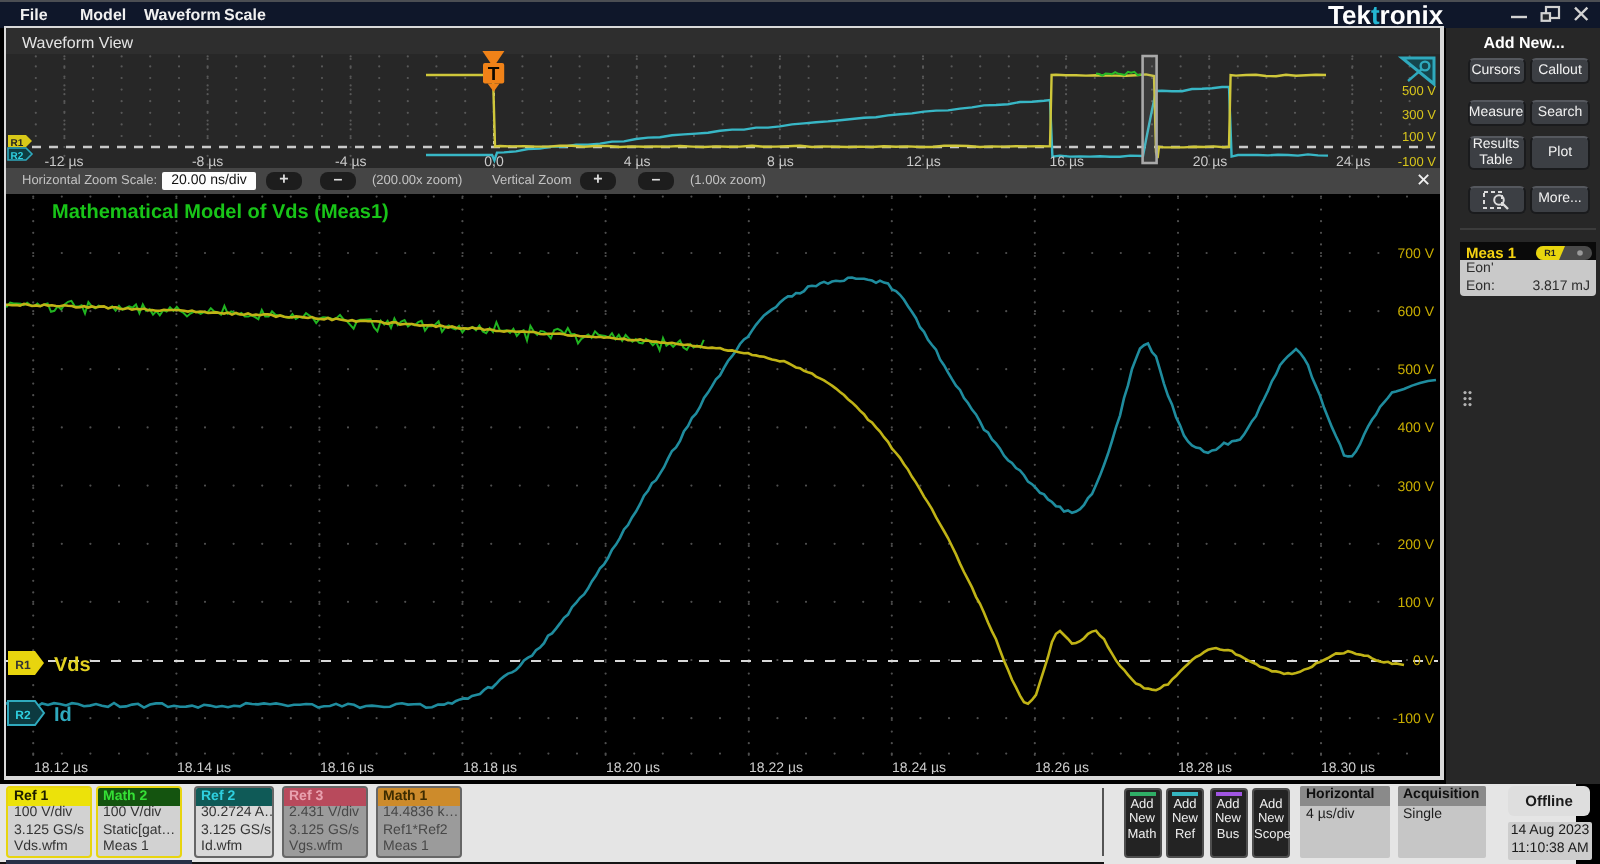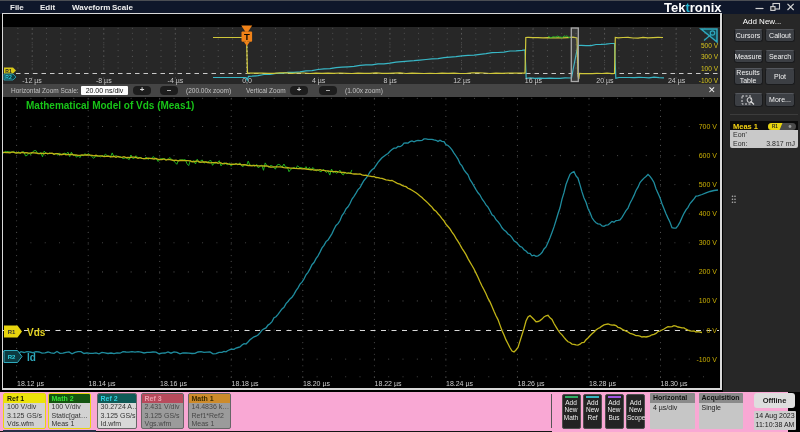--- a/index.html
+++ b/index.html
@@ -14,54 +14,57 @@
 #tabbar{left:0;top:0;width:717px;height:13px;background:#2e2e2e;color:#e4e4e4;font-size:8px}
 #tabbar span{position:absolute;left:8px;top:3px}
 #overview{left:0;top:13px;width:717px;height:57px;background:#272727}
 #zoombar{left:0;top:70px;width:717px;height:13px;background:#454545;color:#c2c2c2;font-size:6.5px;white-space:nowrap}
 #mainplot{left:0;top:83px;width:717px;height:290px;background:#000}
 .zb{position:absolute;top:2px;height:9px;background:#1d1d1d;border-radius:4px;width:18px;color:#ddd;text-align:center;font-size:8px;line-height:8px;font-weight:bold}
 .zinput{position:absolute;top:2px;left:78px;width:47px;height:9px;background:#fdfdfd;color:#111;font-size:7px;text-align:center;line-height:9px;border-radius:1px}
 
 #sidebar{left:723px;top:14px;width:77px;height:378px;background:#272727}
 .sbtn{position:absolute;background:#3c3f44;border:1px solid #1a1b1d;border-top:1px solid #55585e;border-radius:3px;color:#f2f2f2;font-size:7px;text-align:center;display:flex;align-items:center;justify-content:center;line-height:7.5px}
-#addnew{position:absolute;left:0;top:3px;width:78px;text-align:center;color:#fff;font-weight:normal;font-size:8px}
+#addnew{position:absolute;left:0;top:3px;width:78px;text-align:center;color:#fff;font-weight:bold;font-size:8px}
 
 #meashdr{position:absolute;left:7px;top:107px;width:68px;height:9px;background:#0a0a0a;color:#f5d312;font-weight:bold;font-size:7.5px}
 #measbody{position:absolute;left:7px;top:116px;width:68px;height:18px;background:#c9c9c9;color:#2c2c2c;font-size:7px;border-radius:0 0 2px 2px}
 
-#bottombar{left:0;top:392px;width:788px;height:40px;background:#f9a8d4}
+#bottombar{left:0;top:392px;width:788px;height:40px;background:#e5e5e5}
 .badge{position:absolute;top:1px;height:36px;border-radius:2px;overflow:hidden;font-size:7px}
 .badge .hd{height:9px;font-weight:bold;padding-left:3px;line-height:9px}
 .badge .bd{padding:0 0 0 3px;line-height:8.6px;white-space:nowrap}
 .addbtn{position:absolute;top:1.5px;width:19px;height:35px;background:#232323;border:1px solid #4e4e4e;border-radius:2px;color:#eee;font-size:6.5px;text-align:center;line-height:7.5px}
 .addbtn i{display:block;height:2px;margin:1px 2px 1px 2px}
 .infobox{position:absolute;top:1px;height:36px;background:#c6c6c6;font-size:7px;color:#1c1c1c;border-radius:1px;overflow:hidden}
 .infobox .hd{height:9.5px;background:#8a8a8a;color:#101010;padding-left:3px;line-height:9.5px;font-weight:bold}
 .infobox .bd{padding-left:3px;padding-top:1px}
 #offline{position:absolute;left:754px;top:0.5px;width:41px;height:15px;background:#dedede;border-radius:3px;color:#1a1a1a;font-weight:bold;font-size:7.5px;text-align:center;line-height:15px}
 #datebox{position:absolute;left:754px;top:19px;width:42px;height:19px;background:#cdcdcd;color:#1a1a1a;font-size:7px;text-align:center;line-height:9px;border-radius:1px}
 text{font-family:"Liberation Sans",sans-serif}
 </style></head>
 <body>
 <div id="menubar" class="abs">
  <span class="mi" style="left:10px">File</span>
- <span class="mi" style="left:40px">Edit</span>
+ <span class="mi" style="left:40px">Model</span>
  <span class="mi" style="left:72px">Waveform</span>
  <span class="mi" style="left:112px">Scale</span>
  <span id="logo">Tek<b>t</b>ronix</span>
 </div>
 <svg class="abs" style="left:748px;top:0;width:52px;height:14px" viewBox="0 0 52 14">
  <path d="M7.5 8.5h8" stroke="#d2d2d2" stroke-width="1.2" fill="none"></path>
  <rect x="25" y="3.5" width="6.5" height="5.5" fill="none" stroke="#d2d2d2" stroke-width="1.1"></rect>
  <rect x="22.8" y="6.6" width="4.2" height="3.8" fill="#26292e" stroke="#d2d2d2" stroke-width="1.1"></rect>
  <path d="M39.5 3.8l6.2 6.2M45.7 3.8l-6.2 6.2" stroke="#d2d2d2" stroke-width="1.2"></path>
 </svg>
 <div class="abs" style="left:0;top:0;width:800px;height:1px;background:#4b4e53"></div>
 <div id="wfwin" class="abs">
+ <div id="tabbar" class="abs">
+      <span>Waveform View</span>
+    </div>
  <div id="overview" class="abs"></div>
  <div id="zoombar" class="abs">
    <span class="abs" style="left:8px;top:3px">Horizontal Zoom Scale:</span>
    <span class="zinput">20.00 ns/div</span>
    <span class="zb" style="left:130px">+</span>
    <span class="zb" style="left:157px">–</span>
    <span class="abs" style="left:183px;top:3px">(200.00x zoom)</span>
    <span class="abs" style="left:243px;top:3px">Vertical Zoom</span>
    <span class="zb" style="left:287px">+</span>
    <span class="zb" style="left:316px">–</span>

